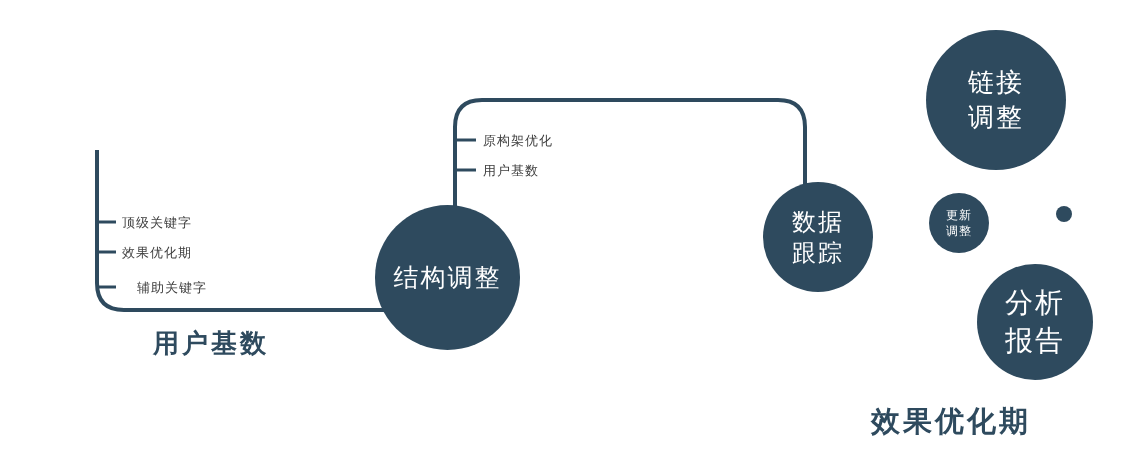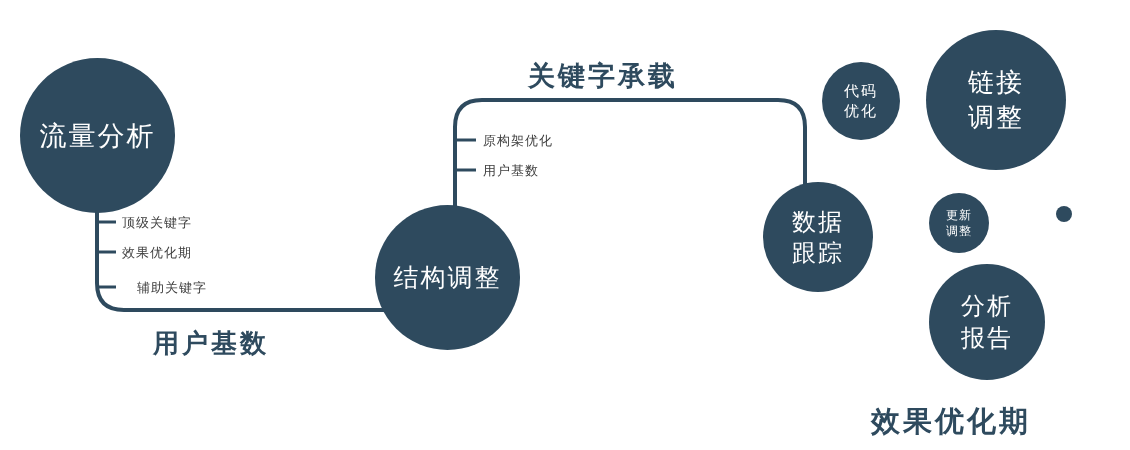--- a/index.html
+++ b/index.html
@@ -29,21 +29,21 @@
     z-index: 1;
     letter-spacing: 2px;
   }
   .node span { display: block; }
   .node-traffic   { left: 20px;  top: 58px;  width: 155px; height: 155px; font-size: 27px; }
   .node-structure { left: 375px; top: 205px; width: 145px; height: 145px; font-size: 25px; }
   .node-tracking  { left: 763px; top: 182px; width: 110px; height: 110px; font-size: 24px; line-height: 1.3; }
   .node-code      { left: 822px; top: 62px;  width: 78px;  height: 78px;  font-size: 15px; line-height: 1.35; }
   .node-link      { left: 926px; top: 30px;  width: 140px; height: 140px; font-size: 26px; line-height: 1.35; }
   .node-update    { left: 929px; top: 193px; width: 60px;  height: 60px;  font-size: 12px; line-height: 1.35; letter-spacing: 1px; align-items: center; }
-  .node-report    { left: 929px; top: 264px; width: 116px; height: 116px; font-size: 24px; line-height: 1.35; }
+  .node-report    { left: 977px; top: 264px; width: 116px; height: 116px; font-size: 28px; line-height: 1.35; }
   .dot            { position: absolute; left: 1056px; top: 206px; width: 16px; height: 16px;
                     border-radius: 50%; background: var(--primary); z-index: 1; }
   .label { position: absolute; z-index: 2; white-space: nowrap; }
   .edge-label { color: var(--primary); font-weight: bold; letter-spacing: 3px; }
   .label-user-base { left: 153px; top: 326px; font-size: 26px; }
   .label-keyword   { left: 528px; top: 58px;  font-size: 27px; }
   .tick-label { font-size: 13px; color: var(--tick-text); letter-spacing: 1px; }
   .tl-1 { left: 122px; top: 214px; }
   .tl-2 { left: 122px; top: 244px; }
   .tl-3 { left: 122px; top: 279px; margin-left: 15px; }
@@ -59,37 +59,30 @@
   <svg class="connectors" width="1130" height="450" viewBox="0 0 1130 450">
     <path class="connector" d="M 97 150 L 97 283 Q 97 310 124 310 L 450 310"></path>
     <line class="tick" x1="97" y1="222" x2="116" y2="222"></line>
     <line class="tick" x1="97" y1="252" x2="116" y2="252"></line>
     <line class="tick" x1="97" y1="287" x2="116" y2="287"></line>
     <path class="connector" d="M 455 260 L 455 127 Q 455 100 482 100 L 778 100 Q 805 100 805 127 L 805 210"></path>
     <line class="tick" x1="455" y1="140" x2="476" y2="140"></line>
     <line class="tick" x1="455" y1="170" x2="476" y2="170"></line>
   </svg>
 
-  <div class="node node-traffic">
-    <span>流量分析</span>
-  </div>
 
   <div class="node node-structure">
     <span>结构调整</span>
   </div>
 
   <div class="node node-tracking">
     <span>数据</span>
     <span>跟踪</span>
   </div>
 
-  <div class="node node-code">
-    <span>代码</span>
-    <span>优化</span>
-  </div>
 
   <div class="node node-link">
     <span>链接</span>
     <span>调整</span>
   </div>
 
   <div class="node node-update">
     <span>更新</span>
     <span>调整</span>
   </div>
@@ -102,17 +95,16 @@
   </div>
 
   <div class="label tick-label tl-1">顶级关键字</div>
   <div class="label tick-label tl-2">效果优化期</div>
   <div class="label tick-label tl-3">辅助关键字</div>
 
   <div class="label tick-label sl-1">原构架优化</div>
   <div class="label tick-label sl-2">用户基数</div>
 
   <div class="label edge-label label-user-base">用户基数</div>
-  <div class="label edge-label label-keyword">关键字承载</div>
 
   <div class="label caption">效果优化期</div>
 
 </div>
 
 </body></html>

